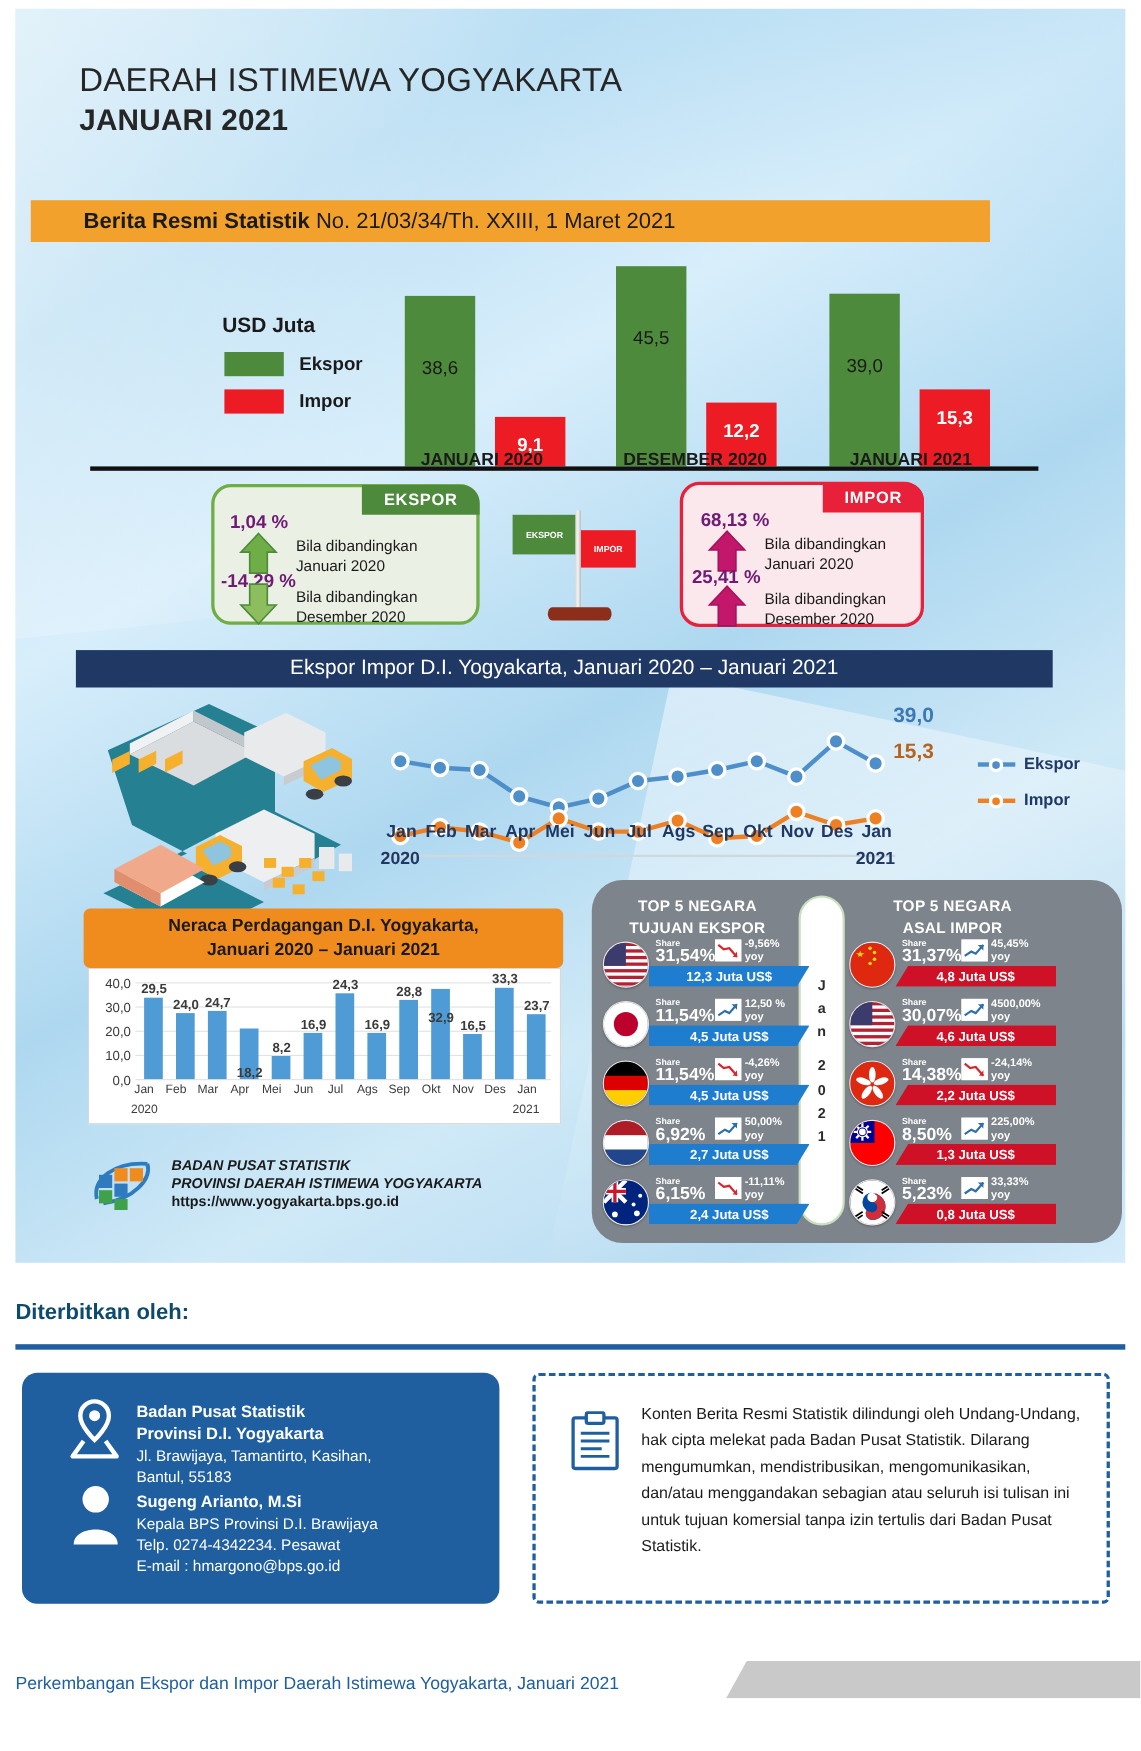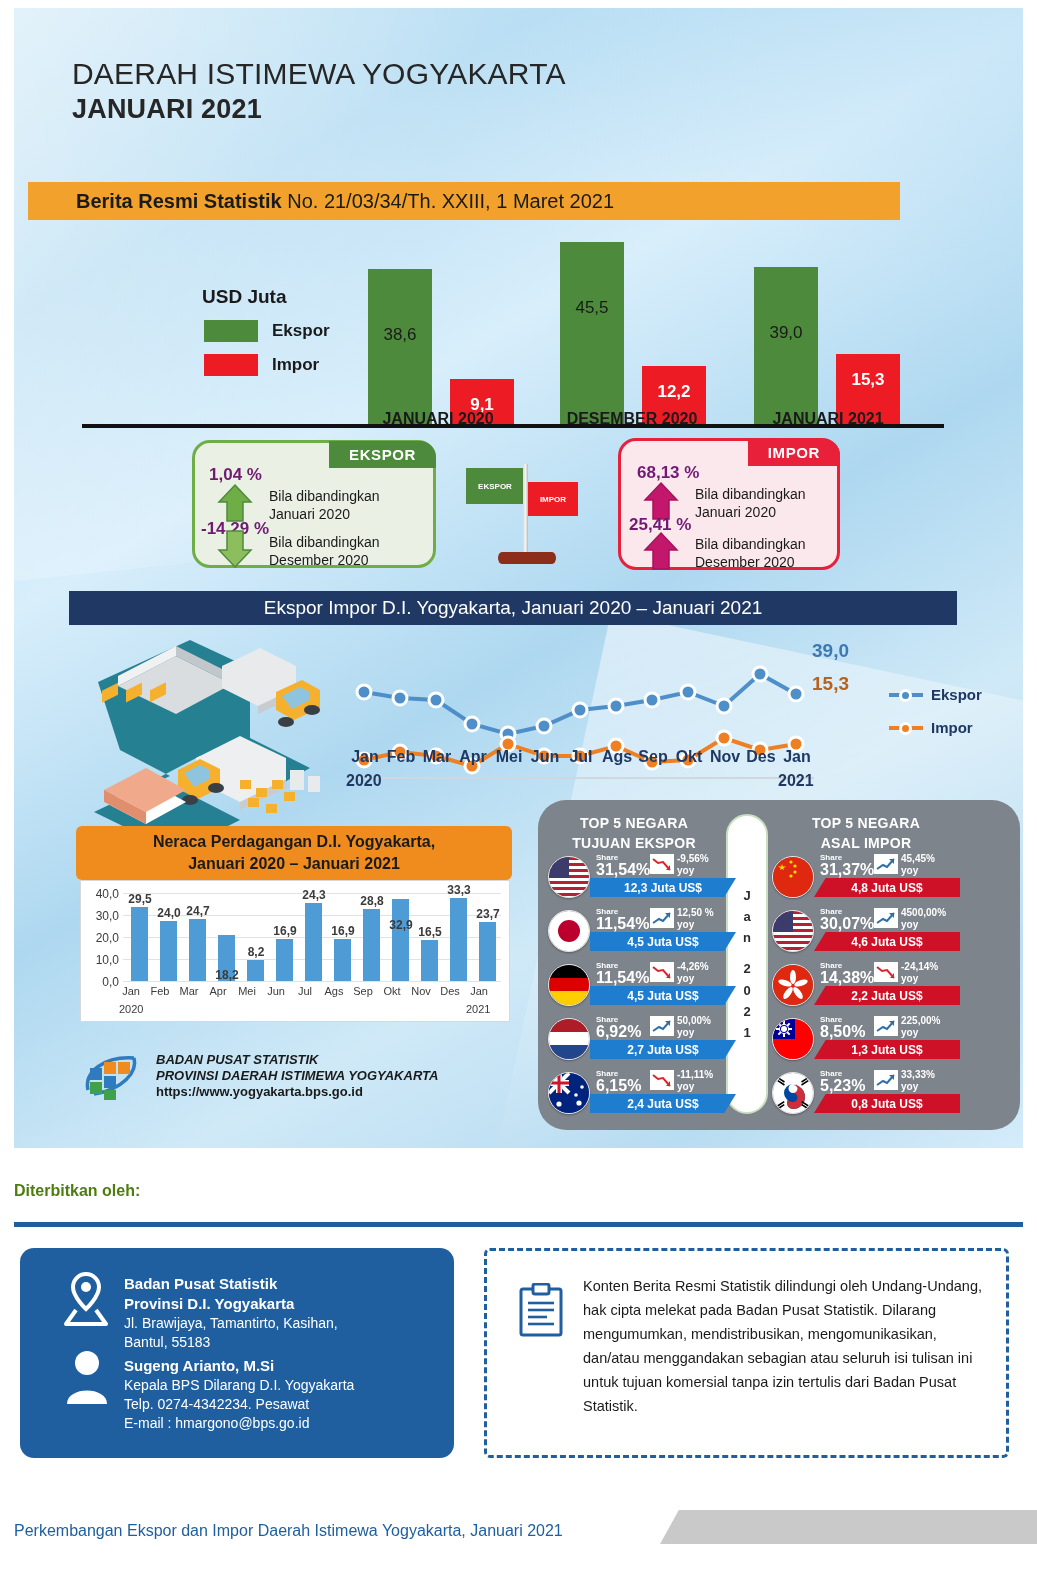--- a/index.html
+++ b/index.html
@@ -159,21 +159,21 @@
   .t5share { position:absolute; left:50px; top:1px; font-size:8px; font-weight:bold; color:#fff; }
   .t5sharev { position:absolute; left:50px; top:9px; font-size:16px; font-weight:bold; color:#fff; }
   .t5spark { position:absolute; left:104px; top:2px; width:24px; height:20px; background:#fff; }
   .t5yoy { position:absolute; left:131px; top:1px; font-size:10px; font-weight:bold; color:#fff; width:60px; line-height:1.15;}
   .t5val { position:absolute; left:44px; top:26px; width:146px; height:19px;
            font-size:12px; font-weight:bold; color:#fff; display:flex; align-items:center; }
   .t5val.blue { background:#1F7DD0; clip-path: polygon(0 0,100% 0,92% 100%,0 100%); justify-content:center; }
   .t5val.red  { background:#CE1126; clip-path: polygon(8% 0,100% 0,100% 100%,0 100%); justify-content:center; }
 
   
-  .diterbitkan { position:absolute; left:14px; top:1182px; font-size:16px; font-weight:bold; color:#4d7c0f; }
+  .diterbitkan { position:absolute; left:14px; top:1182px; font-size:20px; font-weight:bold; color:#0c4a6e; }
   .hrule { position:absolute; left:14px; top:1222px; width:1009px; height:5px; background:#1F5FA0; }
 
   .contact-card {
     position:absolute; left:20px; top:1248px; width:434px; height:210px;
     background:#1F5FA0; border-radius:14px; color:#fff;
   }
   .cc-name { position:absolute; font-size:15px; font-weight:bold; line-height:1.3; }
   .cc-sub { position:absolute; font-size:14px; line-height:1.35; }
   .cc-icon { position:absolute; }
 
@@ -818,21 +818,21 @@
     <div>Jl. Brawijaya, Tamantirto, Kasihan,</div>
     <div>Bantul, 55183</div>
   </div>
 
   <svg class="cc-icon" style="left:44px; top:100px;" width="46" height="60" viewBox="0 0 46 60">
     <circle cx="23" cy="15" r="12" fill="#fff"></circle>
     <path d="M3 56 C3 38 43 38 43 56 Z" fill="#fff"></path>
   </svg>
   <div class="cc-name" style="left:104px; top:108px;">Sugeng Arianto, M.Si</div>
   <div class="cc-sub" style="left:104px; top:128px;">
-    <div>Kepala BPS Dilarang D.I. Yogyakarta</div>
+    <div>Kepala BPS Provinsi D.I. Brawijaya</div>
     <div>Telp. 0274-4342234. Pesawat</div>
     <div>E-mail : hmargono@bps.go.id</div>
   </div>
 </div>
 
 <div class="copy-box">
   <svg style="position:absolute; left:30px; top:32px;" width="48" height="56" viewBox="0 0 48 56">
     <rect x="4" y="6" width="40" height="46" fill="#fff" stroke="#1F5FA0" stroke-width="3" rx="2"></rect>
     <rect x="16" y="1" width="16" height="10" fill="#fff" stroke="#1F5FA0" stroke-width="3" rx="2"></rect>
     <g stroke="#1F5FA0" stroke-width="2.6">

